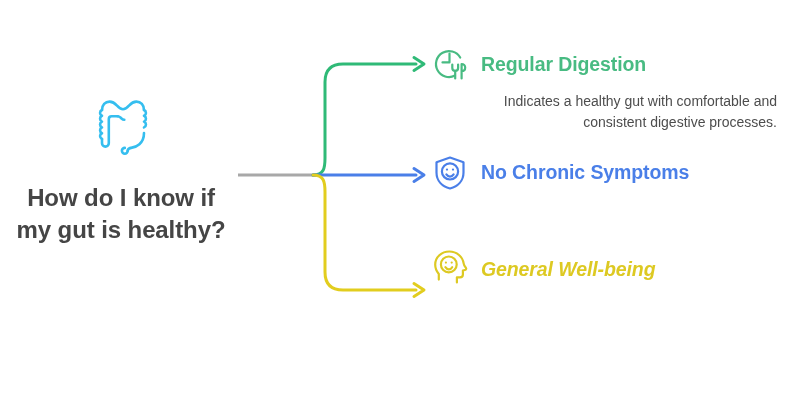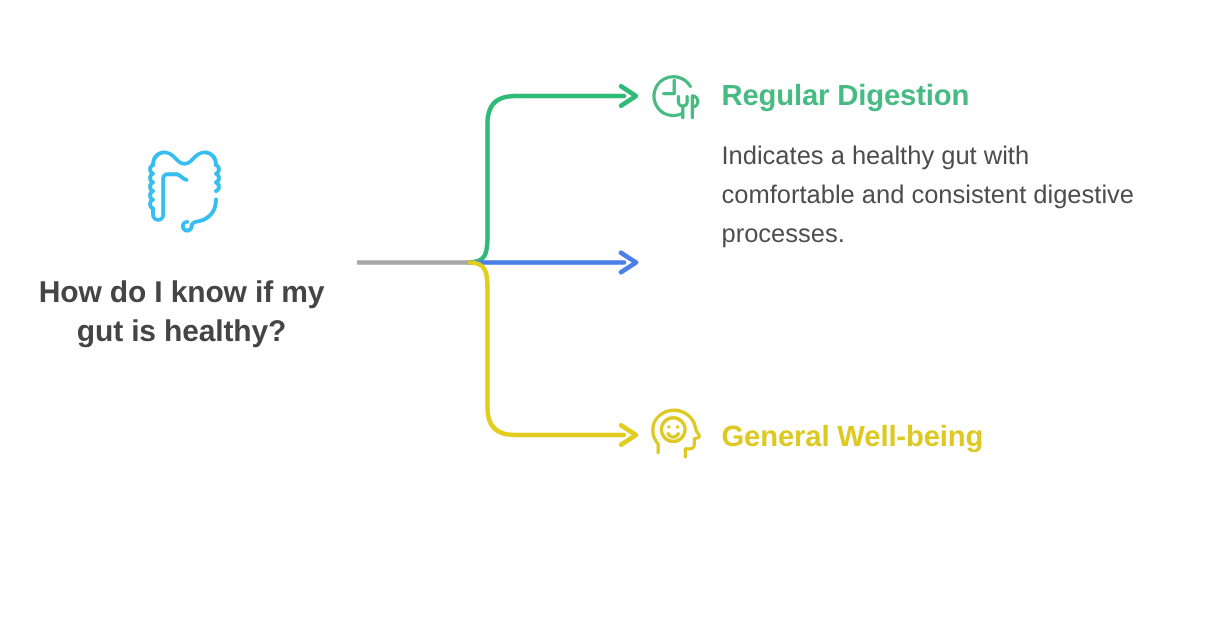--- a/index.html
+++ b/index.html
@@ -28,21 +28,21 @@
     width: 218px;
     text-align: center;
   }
   #colon-icon {
     display: block;
     margin: 0 auto 22px auto;
     width: 72px;
     height: 72px;
   }
   #question-title {
-    font-size: 20px;
+    font-size: 24px;
     font-weight: bold;
     line-height: 1.32;
     color: #454545;
     letter-spacing: -0.1px;
   }
 
   
   #connectors {
     position: absolute;
     left: 0;
@@ -51,23 +51,23 @@
     height: 414px;
     pointer-events: none;
   }
 
   
   .branch-row {
     position: absolute;
     left: 430px;
     width: 360px;
   }
-  #row-0 { top: 42px; }
+  #row-0 { top: 42px; text-align: right; }
   #row-1 { top: 150px; }
-  #row-2 { top: 269px; }
+  #row-2 { top: 247px; font-style: italic; }
 
   .branch-head {
     display: flex;
     align-items: center;
     gap: 11px;
     height: 46px;
   }
   .branch-icon {
     flex: 0 0 auto;
     width: 40px;
@@ -77,21 +77,21 @@
   .branch-title {
     font-size: 19.5px;
     font-weight: bold;
     line-height: 1.1;
     letter-spacing: -0.1px;
     white-space: nowrap;
   }
   .branch-desc {
     margin-left: 51px;
     margin-top: 3px;
-    font-size: 17px;
+    font-size: 14px;
     line-height: 1.52;
     color: #4d4d4d;
     max-width: 296px;
   }
 </style>
 </head>
 <body>
 
 <div id="canvas">
 
@@ -134,20 +134,32 @@
           <path d="M25.2 25.8v7.6"></path>
           <path d="M31.6 33.4v-7.2c2.2 0 3.6-1.5 3.6-3.6 0-2-1.5-3.6-3.6-3.6v7.2"></path>
         </g>
       </svg>
       <div class="branch-title" style="color:#48bb82">Regular Digestion</div>
     </div>
     <div class="branch-desc">Indicates a healthy gut with comfortable and consistent digestive processes.</div>
   </div>
 
   <div class="branch-row" id="row-1">
+    <div class="branch-head">
+      <svg class="branch-icon" viewBox="0 0 40 40" fill="none">
+        <g stroke="#4a7fe8" stroke-width="2.2" stroke-linecap="round" stroke-linejoin="round">
+          <path d="M20 4.5 6.5 9.2v10.2c0 8.1 5.6 13.9 13.5 16.1 7.9-2.2 13.5-8 13.5-16.1V9.2L20 4.5z"></path>
+          <circle cx="20" cy="18.4" r="8.1"></circle>
+          <circle cx="17" cy="16.6" r="1.15" fill="#4a7fe8" stroke="none"></circle>
+          <circle cx="23" cy="16.6" r="1.15" fill="#4a7fe8" stroke="none"></circle>
+          <path d="M16.4 21.4c1 1.5 2.2 2.2 3.6 2.2s2.6-.7 3.6-2.2"></path>
+        </g>
+      </svg>
+      <div class="branch-title" style="color:#4a7fe8">No Chronic Symptoms</div>
+    </div>
   </div>
 
   <div class="branch-row" id="row-2">
     <div class="branch-head">
       <svg class="branch-icon" viewBox="0 0 40 40" fill="none">
         <g stroke="#ddc922" stroke-width="2.2" stroke-linecap="round" stroke-linejoin="round">
           <path d="M8.8 29.6V24c-2.3-2.6-3.6-5.9-3.6-9.4C5.2 7.1 11.6 1.5 19.3 1.5c7.4 0 13.6 5.3 14.4 12.2.2 1.6 1 2.6 2 3.7.9 1 .5 2.3-.8 2.6l-2 .5v3.9c0 1.6-1.3 2.9-2.9 2.9h-3.1v5.2"></path>
           <circle cx="18.8" cy="14.4" r="7.9"></circle>
           <circle cx="15.9" cy="12.6" r="1.1" fill="#ddc922" stroke="none"></circle>
           <circle cx="21.7" cy="12.6" r="1.1" fill="#ddc922" stroke="none"></circle>

